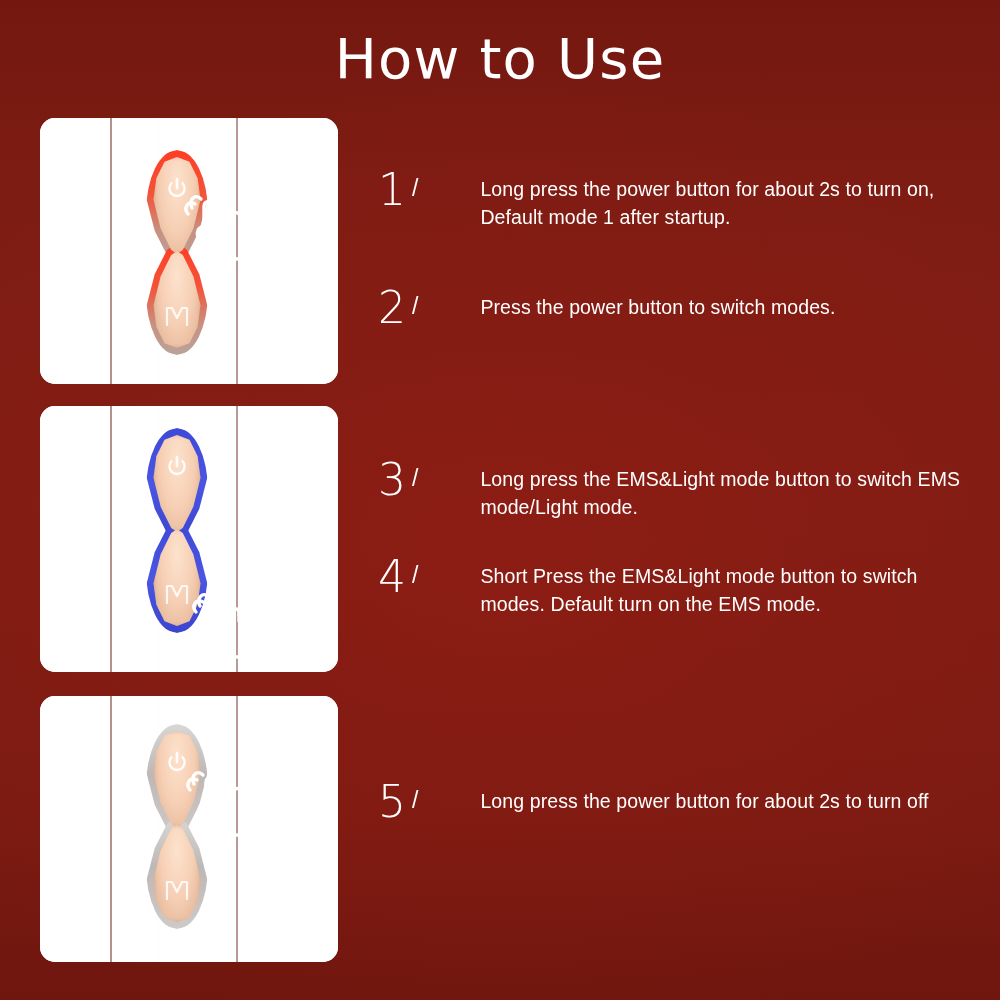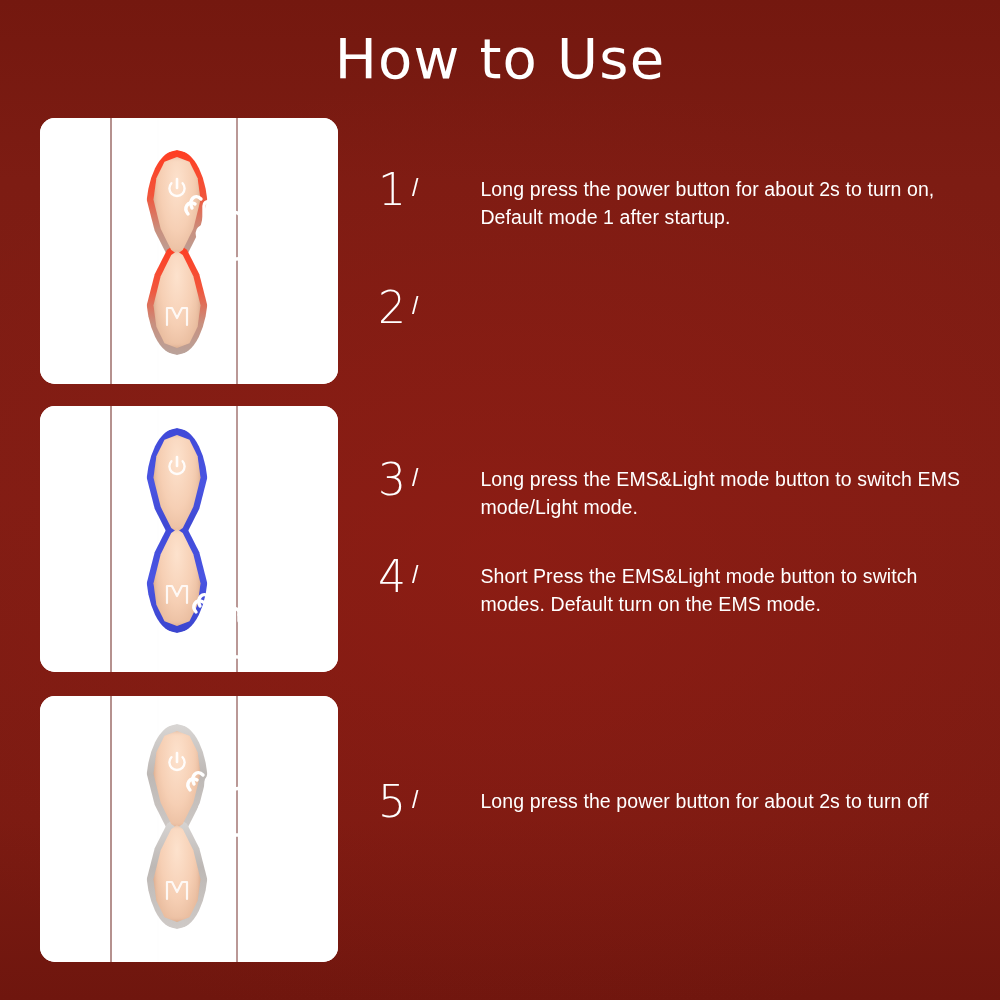--- a/index.html
+++ b/index.html
@@ -367,20 +367,21 @@
 
   <div class="step" id="step1">
     <div class="step-num">1</div>
     <div class="step-slash">/</div>
     <div class="step-text">Long press the power button for about 2s to turn on, Default mode 1 after startup.</div>
   </div>
 
   <div class="step" id="step2">
     <div class="step-num">2</div>
     <div class="step-slash">/</div>
+    <div class="step-text">Press the power button to switch modes.</div>
   </div>
 
   <div class="step" id="step3">
     <div class="step-num">3</div>
     <div class="step-slash">/</div>
     <div class="step-text">Long press the EMS&amp;Light mode button to switch EMS mode/Light mode.</div>
   </div>
 
   <div class="step" id="step4">
     <div class="step-num">4</div>

